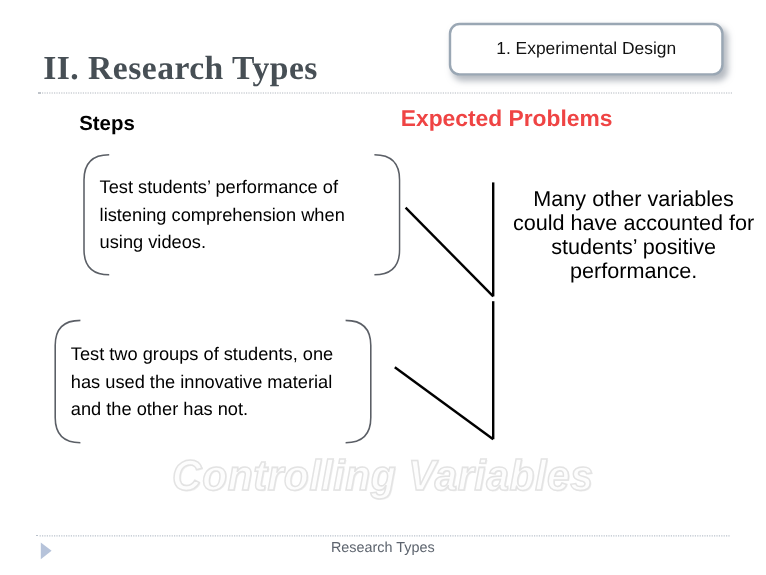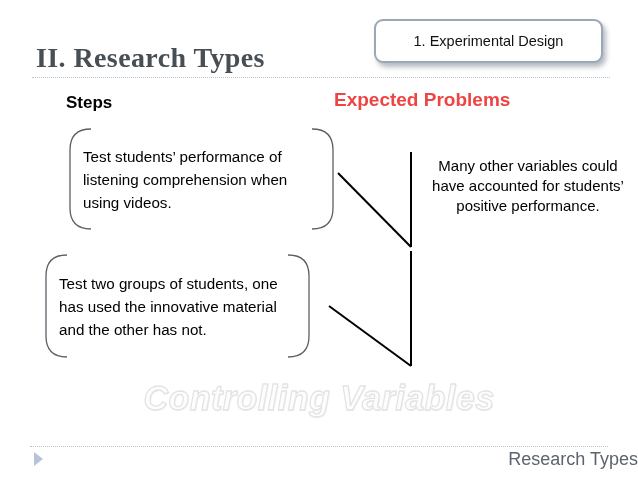--- a/index.html
+++ b/index.html
@@ -100,37 +100,37 @@
   .step-text {
     position: relative;
     padding: 0 16px 0 14px;
     font-size: 15.2px;
     line-height: 23px;
     color: #000000;
     width: 100%;
     box-sizing: border-box;
   }
   #step-box-1 { top: 128px; height: 102px; padding-left: 24px; }
-  #step-box-2 { top: 254px; height: 104px; }
+  #step-box-2 { top: 266px; height: 104px; }
 
   
   #connectors {
     position: absolute;
     left: 0;
     top: 0;
     width: 638px;
     height: 479px;
     pointer-events: none;
   }
 
   
   .problem-text {
     position: absolute;
     text-align: center;
-    font-size: 15px;
+    font-size: 18px;
     line-height: 20px;
     color: #000000;
   }
   #problem-text-1 {
     left: 424px;
     top: 156px;
     width: 208px;
   }
   #problem-text-2 {
     left: 418px;
@@ -172,22 +172,22 @@
     height: 0;
     border-top: 7px solid transparent;
     border-bottom: 7px solid transparent;
     border-left: 9px solid #b6c3da;
   }
   #footer-label {
     position: absolute;
     left: 0;
     top: 449px;
     width: 638px;
-    text-align: right;
-    font-size: 18px;
+    text-align: center;
+    font-size: 12px;
     color: #5d646e;
   }
 </style>
 </head>
 <body>
 
 <div id="slide">
 
   <div id="page-title">II. Research Types</div>
   <div id="title-rule"></div>

